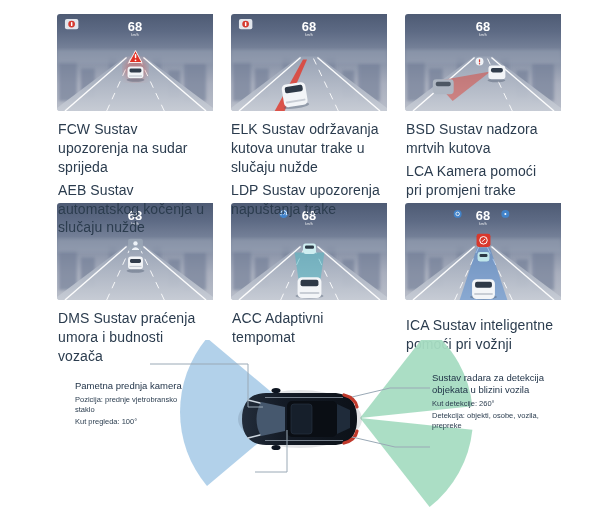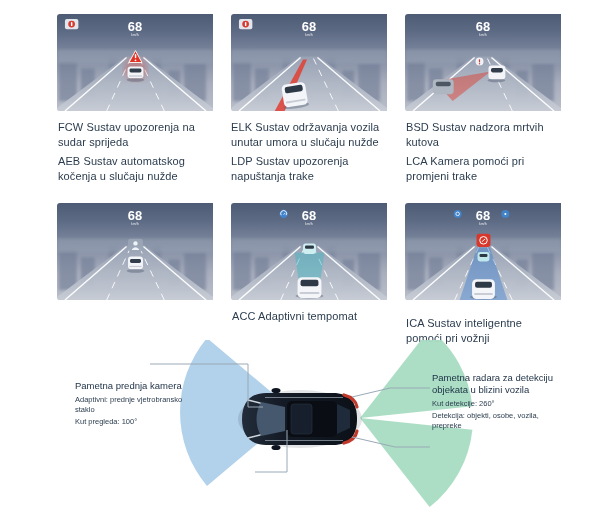--- a/index.html
+++ b/index.html
@@ -1,20 +1,20 @@
 <!DOCTYPE html>
 <html><head>
 <meta charset="utf-8">
 <style>
   html,body{margin:0;padding:0;}
   .page{position:relative;width:600px;height:507px;background:#ffffff;overflow:hidden;
         font-family:"Liberation Sans", sans-serif;color:#2c3e50;}
   .tile{position:absolute;width:188px;height:97px;border-radius:3px;overflow:hidden;}
   .cap{position:absolute;}
-  .cap p{margin:0 0 4px 0;font-size:11px;line-height:1.35;color:#2b3c4e;letter-spacing:.1px;}
+  .cap p{margin:0 0 4px 0;font-size:14px;line-height:1.35;color:#2b3c4e;letter-spacing:.1px;}
   .ann{position:absolute;}
   .ann .t{font-size:9.5px;line-height:1.25;color:#1c2f44;margin:0 0 3px 0;}
   .ann p.d{margin:0 0 2.5px 0;font-size:7.5px;line-height:1.3;color:#2c3e50;}
   svg{display:block;}
   .speedtxt{font-family:"Liberation Sans",sans-serif;font-weight:bold;}
   .unittxt{font-family:"Liberation Sans",sans-serif;}
 </style>
 </head>
 <body>
 
@@ -280,28 +280,31 @@
       <text class="speedtxt" x="78.5" y="17" font-size="13" fill="#ffffff" text-anchor="middle">68</text>
       <text class="unittxt" x="78.5" y="22.5" font-size="3.6" fill="#ffffff" opacity="0.85" text-anchor="middle">km/h</text>
     </svg>
   </div>
 
   <div class="cap" style="left:58px;top:120px;width:150px">
     <p>FCW Sustav upozorenja na sudar sprijeda</p>
     <p>AEB Sustav automatskog kočenja u slučaju nužde</p>
   </div>
   <div class="cap" style="left:231px;top:120px;width:152px">
-    <p>ELK Sustav održavanja vozila unutar umora u slučaju nužde</p>
+    <p>ELK Sustav održavanja kutova unutar trake u slučaju nužde</p>
     <p>LDP Sustav upozorenja napuštanja trake</p>
   </div>
   <div class="cap" style="left:406px;top:120px;width:140px">
     <p>BSD Sustav nadzora mrtvih kutova</p>
     <p>LCA Kamera pomoći pri promjeni trake</p>
   </div>
 
+  <div class="cap" style="left:58px;top:309px;width:150px">
+    <p>DMS Sustav praćenja umora i budnosti vozača</p>
+  </div>
   <div class="cap" style="left:232px;top:309px;width:155px">
     <p>ACC Adaptivni tempomat</p>
   </div>
   <div class="cap" style="left:406px;top:316px;width:150px">
     <p>ICA Sustav inteligentne pomoći pri vožnji</p>
   </div>
 
   <svg width="500" height="167" viewBox="0 0 500 167" style="position:absolute;left:55px;top:340px">
 
     <path d="M240,72 L152,-2 A115,115 0 0 0 152,146 Z" fill="#aecfe9" opacity="0.95"></path>
@@ -329,24 +332,24 @@
     <g fill="none" stroke="#9aa9b6" stroke-width="1">
       <path d="M95,24 H193 V67 H208"></path>
       <path d="M200,132 H232 V90"></path>
       <path d="M297,57 L335,48 H375"></path>
       <path d="M297,97 L340,107 H375"></path>
     </g>
   </svg>
 
   <div class="ann" style="left:75px;top:380px;width:118px">
     <div class="t">Pametna prednja kamera</div>
-    <p class="d">Adaptivni: prednje vjetrobransko staklo</p>
+    <p class="d">Pozicija: prednje vjetrobransko staklo</p>
     <p class="d">Kut pregleda: 100°</p>
   </div>
 
 
   <div class="ann" style="left:432px;top:372px;width:128px">
-    <div class="t">Pametna radara za detekciju objekata u blizini vozila</div>
+    <div class="t">Sustav radara za detekcija objekata u blizini vozila</div>
     <p class="d">Kut detekcije: 260°</p>
     <p class="d">Detekcija: objekti, osobe, vozila, prepreke</p>
   </div>
 
 </div>
 
 </body></html>

